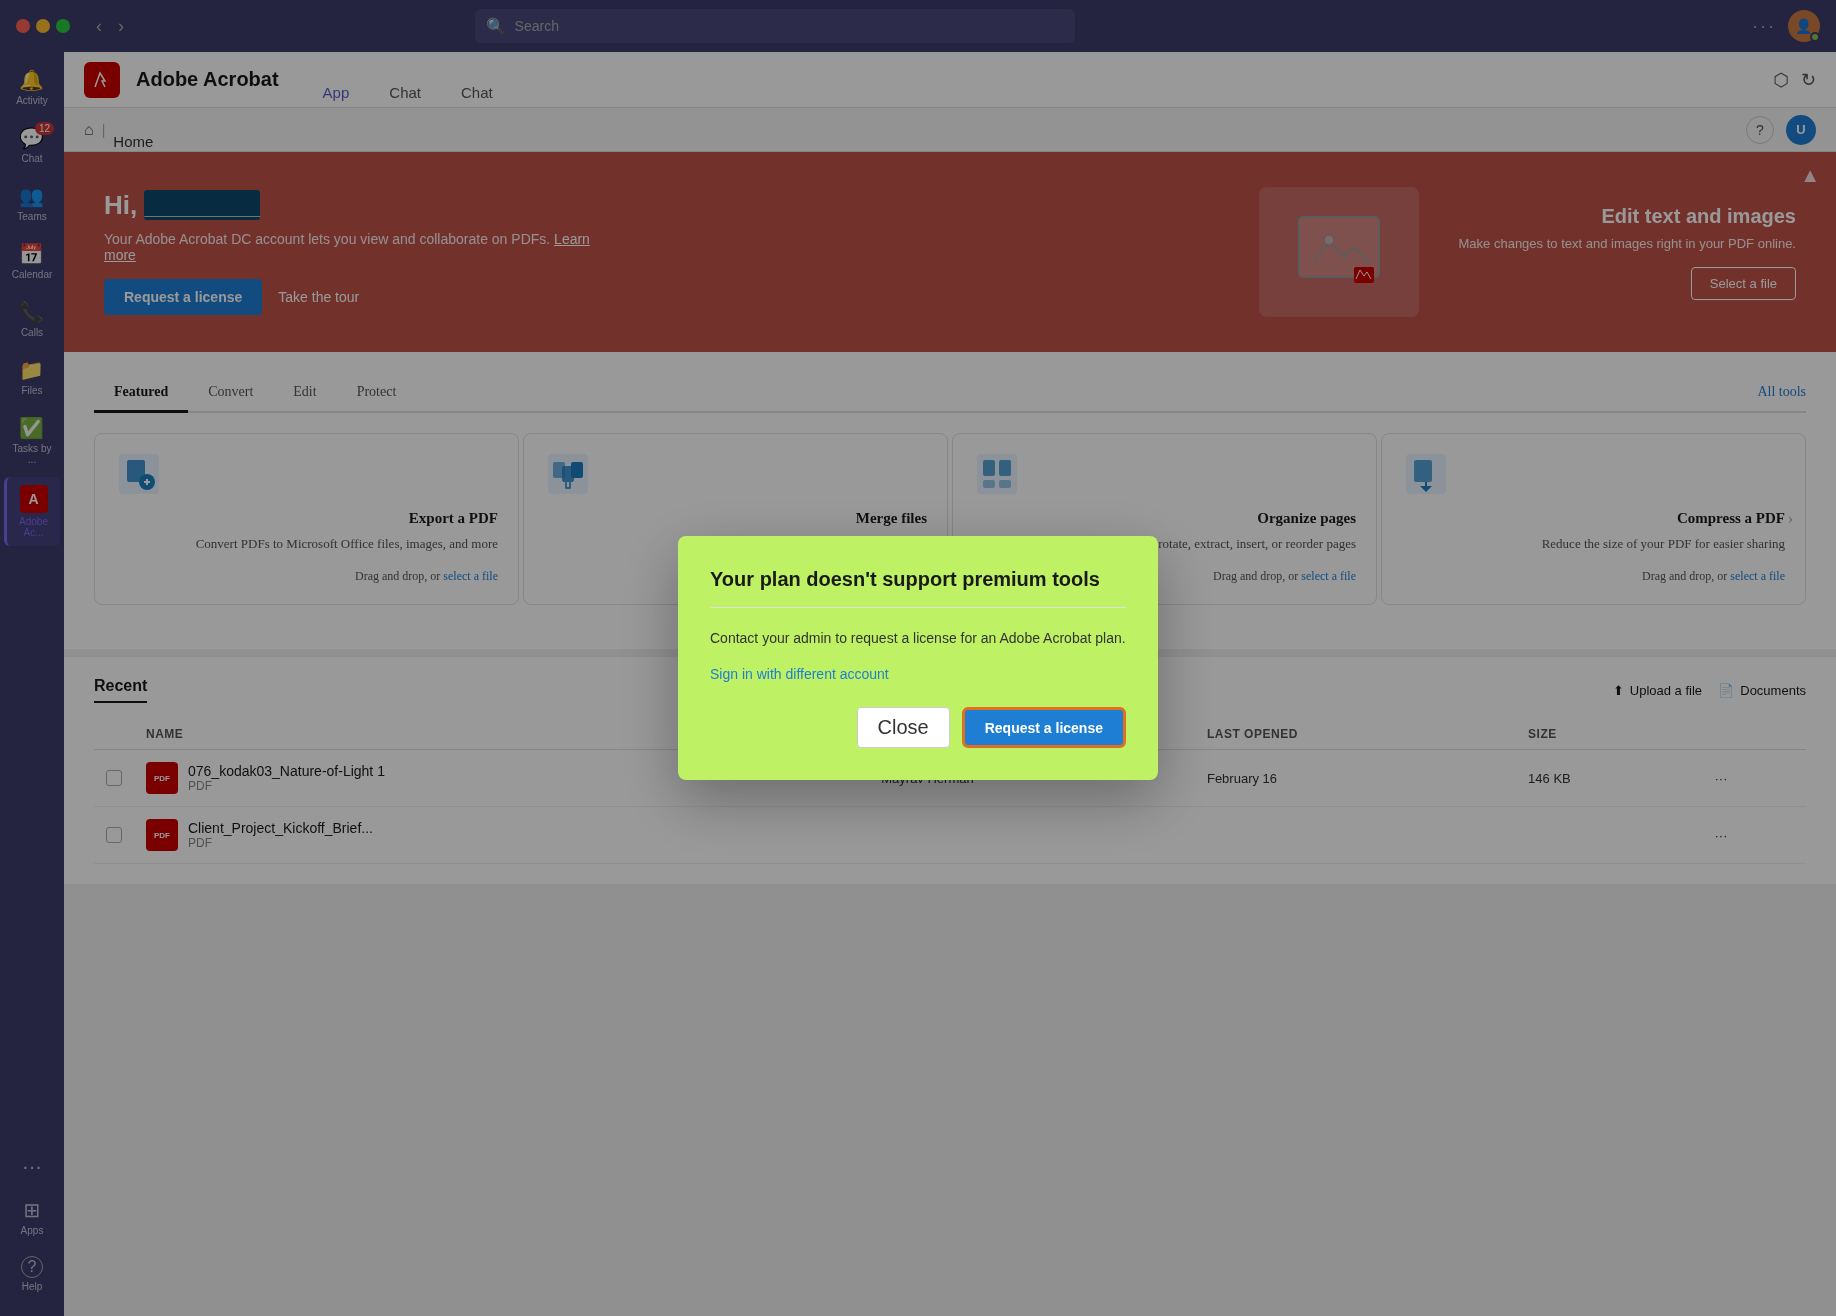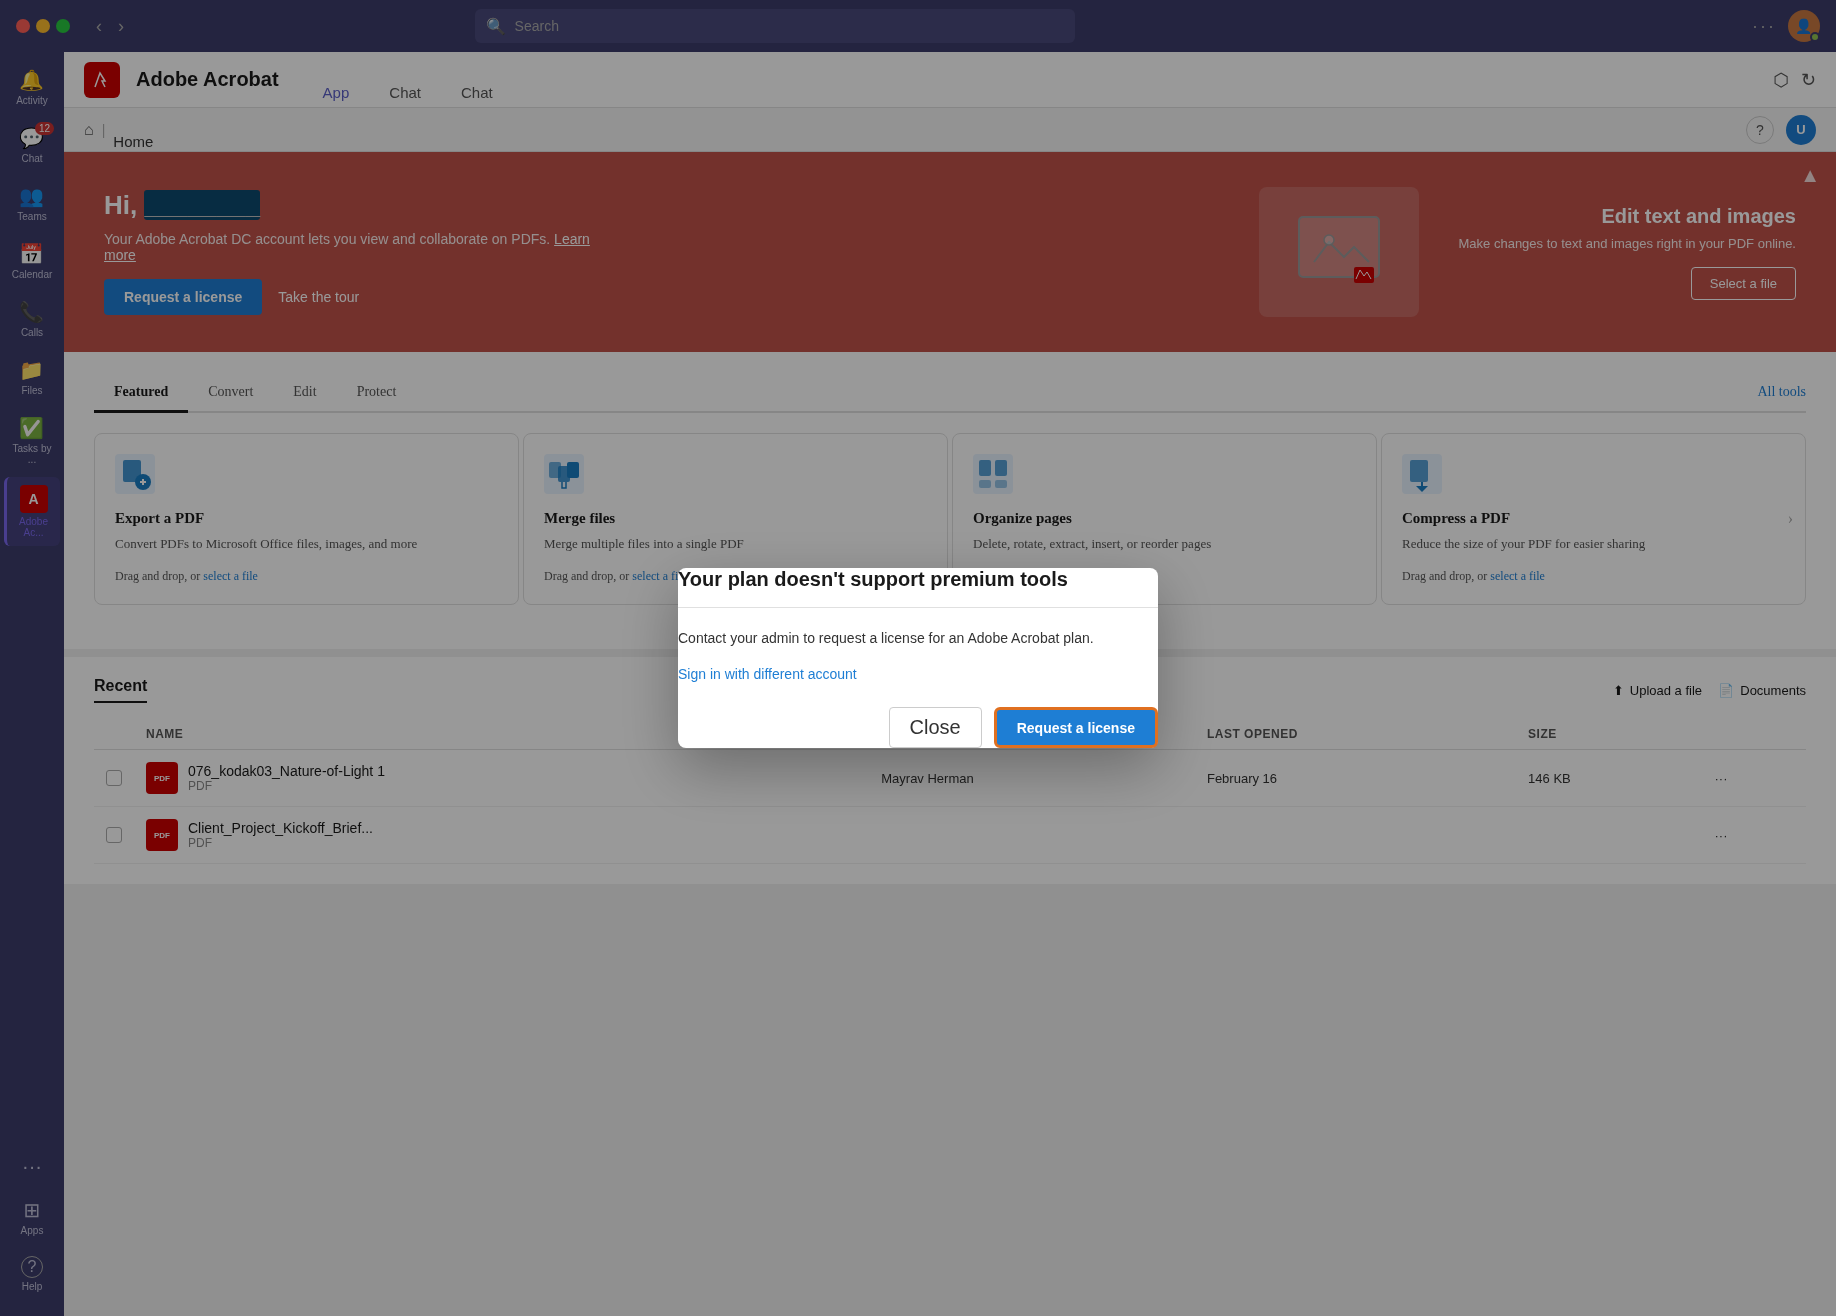--- a/index.html
+++ b/index.html
@@ -78,21 +78,21 @@
     .btn-outline-white { background: transparent; color: #fff; border: 1px solid #fff; border-radius: 4px; padding: 8px 18px; font-size: 13px; cursor: pointer; }
     .hero-collapse-btn { position: absolute; top: 12px; right: 16px; background: none; border: none; color: rgba(255,255,255,0.8); font-size: 20px; cursor: pointer; }
 
     
     .featured-section { background: white; padding: 20px 30px; font-family: Liberation Serif, serif; }
     .featured-tabs { display: flex; gap: 0; border-bottom: 2px solid #e0e0e0; margin-bottom: 20px; align-items: center; }
     .feat-tab { padding: 10px 20px; font-size: 14px; color: #555; cursor: pointer; border-bottom: 3px solid transparent; position: relative; bottom: -2px; }
     .feat-tab.active { color: #1a1a1a; font-weight: 600; border-bottom: 3px solid #1a1a1a; }
     .all-tools-link { margin-left: auto; color: #1e7ed4; font-size: 14px; cursor: pointer; text-decoration: none; }
 
-    .tool-cards { display: grid; grid-template-columns: repeat(4, 1fr); gap: 4px; margin-bottom: 24px; }
+    .tool-cards { display: grid; grid-template-columns: repeat(4, 1fr); gap: 4px; margin-bottom: 24px; text-align: right; }
     .tool-card { border: 1px solid #e0e0e0; border-radius: 8px; padding: 20px; background: white; position: relative; }
     .tool-card-icon { width: 44px; height: 44px; margin-bottom: 12px; }
     .tool-card h4 { font-size: 15px; font-weight: 600; color: #1a1a1a; margin-bottom: 8px; }
     .tool-card p { font-size: 13px; color: #555; margin-bottom: 16px; line-height: 1.4; }
     .tool-card-footer { font-size: 12px; color: #555; }
     .tool-card-footer a { color: #1e7ed4; text-decoration: none; }
     .tool-card-arrow { position: absolute; right: 12px; top: 50%; transform: translateY(-50%); color: #aaa; font-size: 16px; cursor: pointer; }
 
     
     .recent-section { background: white; padding: 20px 30px; margin-top: 8px; }
@@ -108,21 +108,21 @@
     .checkbox-cell { width: 32px; }
     .checkbox { width: 16px; height: 16px; border: 1px solid #aaa; border-radius: 3px; cursor: pointer; }
     .file-icon { width: 32px; height: 32px; background: #cc0000; border-radius: 4px; display: flex; align-items: center; justify-content: center; color: white; font-size: 10px; font-weight: bold; margin-right: 10px; }
     .file-cell { display: flex; align-items: center; }
     .file-info .name { font-size: 14px; font-weight: 500; color: #1a1a1a; }
     .file-info .type { font-size: 12px; color: #888; }
     .more-cell { color: #555; cursor: pointer; font-size: 16px; }
 
     
     .overlay { position: fixed; top: 0; left: 0; right: 0; bottom: 0; background: rgba(0,0,0,0.4); z-index: 100; display: flex; align-items: center; justify-content: center; }
-    .modal { background: #ffffff; border-radius: 8px; max-width: 480px; width: 90%; box-shadow: 0 20px 60px rgba(0,0,0,0.3); }
+    .modal { background: #bef264; border-radius: 8px; padding: 32px; max-width: 480px; width: 90%; box-shadow: 0 20px 60px rgba(0,0,0,0.3); }
     .modal h2 { font-size: 20px; font-weight: 600; color: #1a1a1a; margin-bottom: 20px; padding-bottom: 16px; border-bottom: 1px solid #e0e0e0; }
     .modal p { font-size: 14px; color: #333; margin-bottom: 16px; line-height: 1.5; }
     .modal a { color: #1e7ed4; text-decoration: none; font-size: 14px; }
     .modal-actions { display: flex; justify-content: flex-end; gap: 12px; margin-top: 24px; }
     .btn-close { background: white; color: #333; border: 1px solid #ccc; border-radius: 4px; padding: 8px 20px; font-size: 20px; cursor: pointer; }
     .btn-request { background: #1e7ed4; color: white; border: 3px solid #e07020; border-radius: 6px; padding: 8px 20px; font-size: 14px; font-weight: 600; cursor: pointer; }
   </style>
 </head>
 <body>
 

